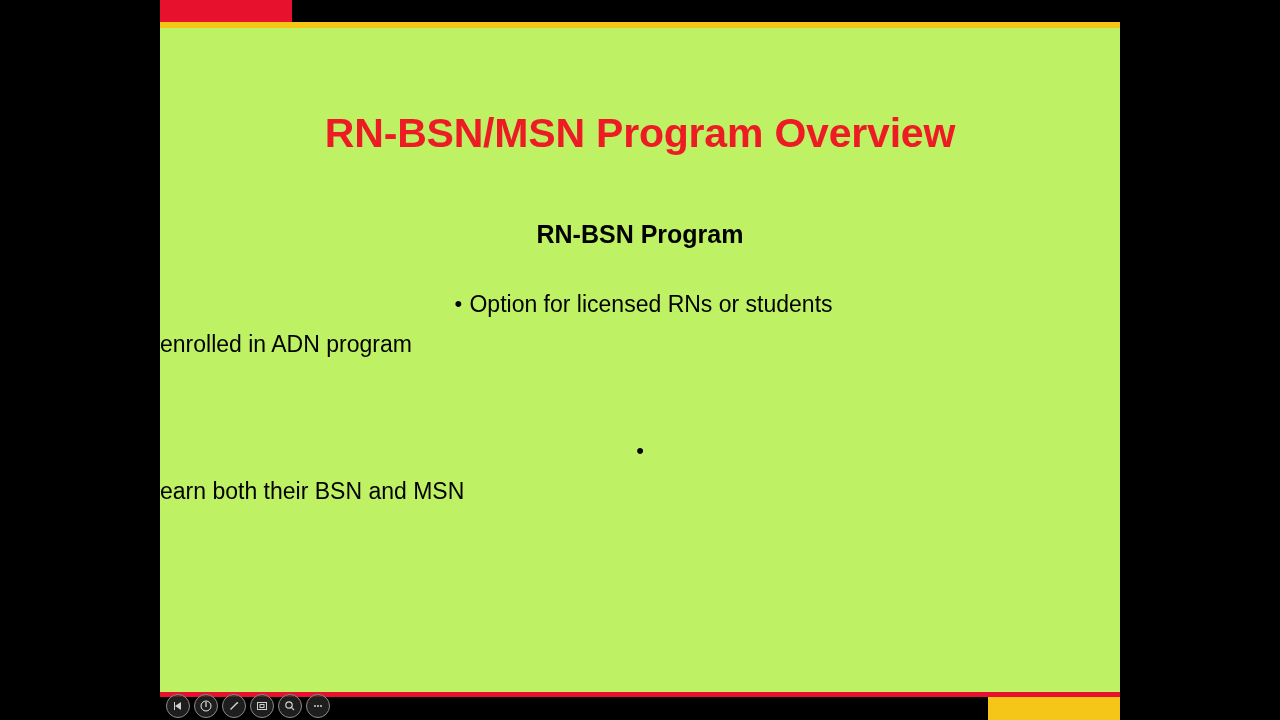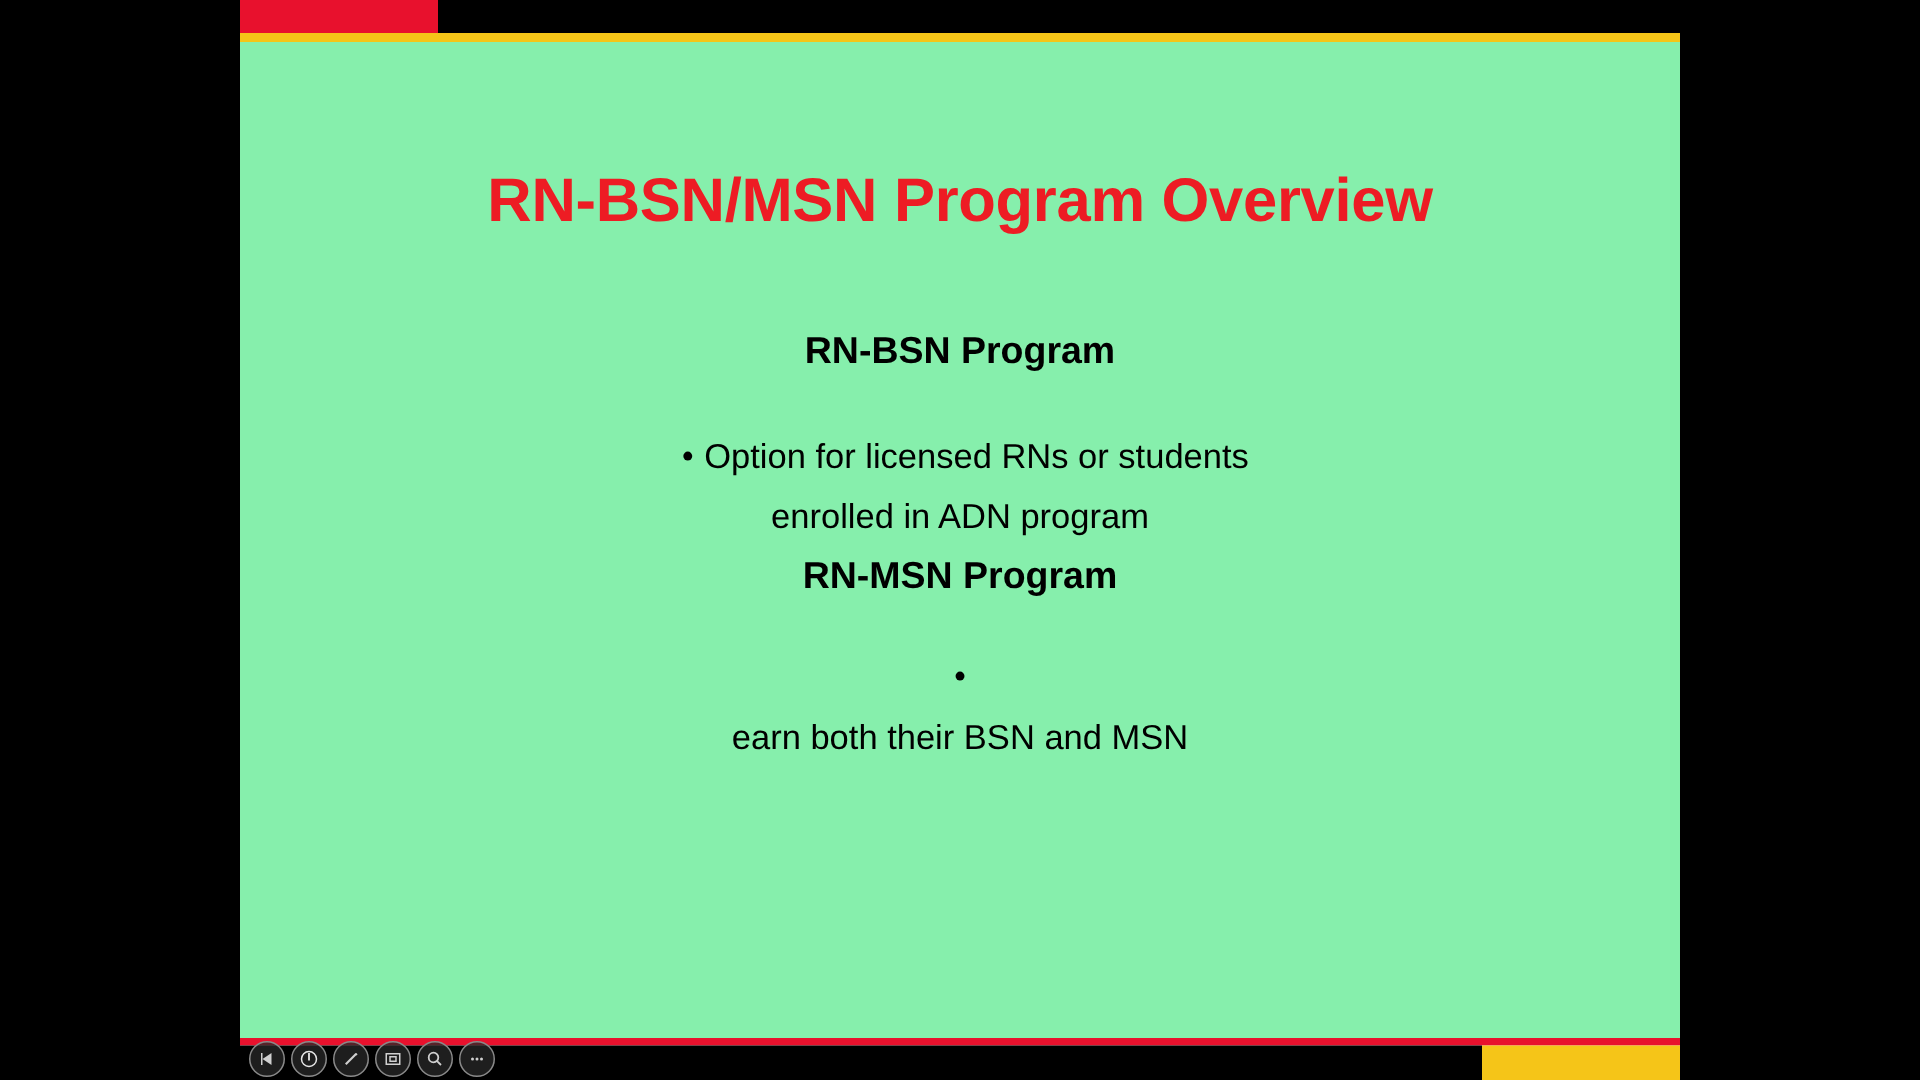--- a/index.html
+++ b/index.html
@@ -80,21 +80,21 @@
     background: #f5c518;
   }
 
   
   #slide-content {
     position: absolute;
     left: 160px;
     top: 28px;
     width: 960px;
     height: 664px;
-    background: #86efac;
+    background: #bef264;
     box-sizing: border-box;
     padding: 0;
   }
   .slide-title {
     position: absolute;
     left: 0;
     top: 82px;
     width: 960px;
     text-align: center;
     color: #ed1c24;
@@ -137,21 +137,21 @@
     text-align: center;
     font-size: 22px;
     line-height: 40px;
     flex: 0 0 auto;
   }
   .bullet-text {
     text-align: left;
     max-width: 520px;
   }
   .bullet-line2 {
-    text-align: center;
+    text-align: left;
     padding-right: 0px;
   }
 
   
   #control-bar {
     position: absolute;
     left: 160px;
     top: 692px;
     width: 828px;
     height: 28px;
@@ -195,21 +195,20 @@
     <div class="section-head h1">RN-BSN Program</div>
 
     <div class="bullet-block b1">
       <div class="bullet-row">
         <span class="bullet-dot">•</span>
         <span class="bullet-text">Option for licensed RNs or students</span>
       </div>
       <div class="bullet-line2">enrolled in ADN program</div>
     </div>
 
-    <div class="section-head h2">RN-MSN Program</div>
 
     <div class="bullet-block b2">
       <div class="bullet-row">
         <span class="bullet-dot">•</span>
       </div>
       <div class="bullet-line2">earn both their BSN and MSN</div>
     </div>
 
   </div>
 

